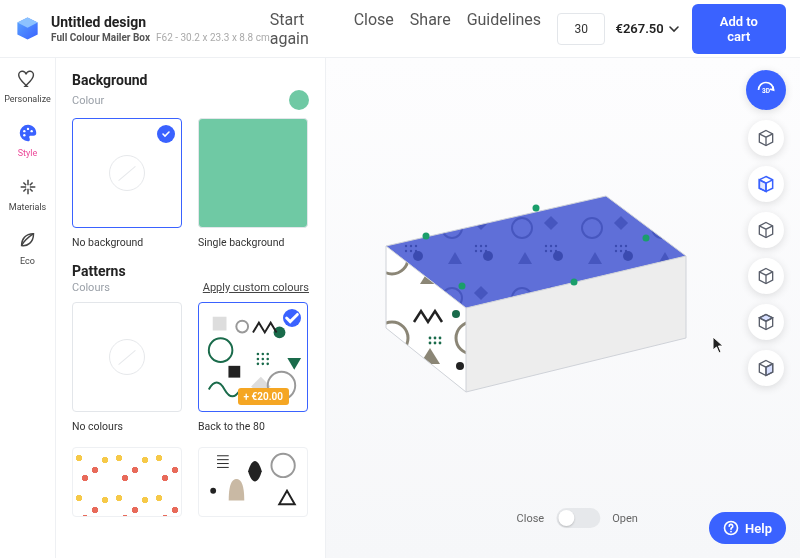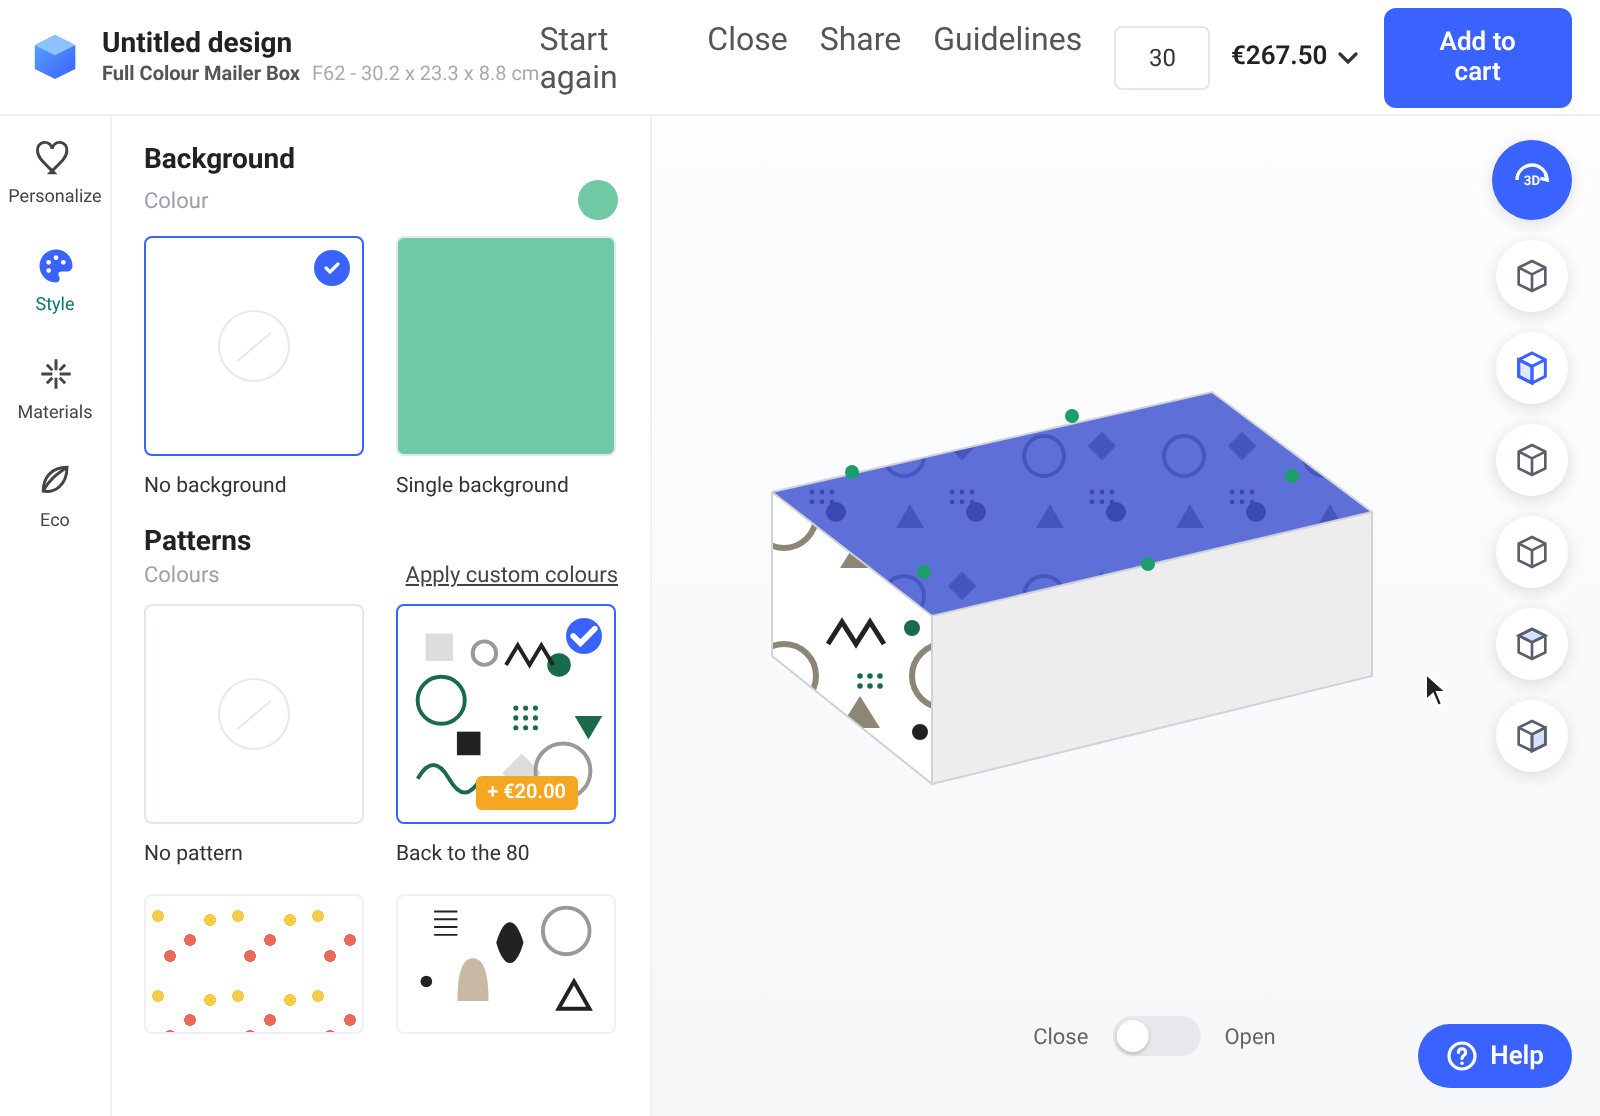--- a/index.html
+++ b/index.html
@@ -17,21 +17,21 @@
   .hdr-links { display:flex; gap:16px; font-size:16px; color:#555; margin-right:16px;}
   .hdr-links span { cursor:pointer; }
   .qty-box { width:50px; height:32px; border:1px solid #e3e6ea; border-radius:4px; display:flex; align-items:center; justify-content:center; font-size:12px; color:#333; margin-right:10px;}
   .price-box { display:flex; align-items:center; gap:4px; font-size:13px; font-weight:600; color:#222; margin-right:12px;}
   .price-box svg { width:12px; height:12px; }
   .cart-btn { background:#3a62ff; color:#fff; border:none; border-radius:6px; padding:10px 16px; font-size:13px; font-weight:600; cursor:pointer;}
 
   
   .rail { position:absolute; left:0; top:58px; width:56px; bottom:0; background:#fff; border-right:1px solid #eef0f3; display:flex; flex-direction:column; align-items:center; padding-top:10px; gap:18px;}
   .rail-item { display:flex; flex-direction:column; align-items:center; gap:4px; cursor:pointer; color:#444;}
-  .rail-item.active { color:#0f766e; }
+  .rail-item.active { color:#ec4899; }
   .rail-item .lbl { font-size:9px; }
   .rail-ico { width:22px; height:22px; display:flex; align-items:center; justify-content:center;}
 
   
   .panel { position:absolute; left:56px; top:58px; width:270px; bottom:0; background:#fff; border-right:1px solid #eef0f3; padding:14px 16px; overflow:hidden;}
   .section-title { font-size:14px; font-weight:700; color:#222; margin-bottom:2px;}
   .section-sub { font-size:11px; color:#9aa0a8; margin-bottom:8px; display:flex; align-items:center; justify-content:space-between;}
   .swatch-dot { width:20px; height:20px; border-radius:50%; background:#6fc9a4; display:inline-block;}
   .opt-grid { display:flex; gap:16px; margin-bottom:14px;}
   .opt { width:110px; }
@@ -184,21 +184,21 @@
     <div class="section-title">Patterns</div>
     <div class="section-sub">
       <span>Colours</span>
       <span class="apply-link">Apply custom colours</span>
     </div>
     <div class="opt-grid">
       <div class="opt">
         <div class="opt-box">
           <div class="nobg-circle"></div>
         </div>
-        <div class="opt-label">No pattern</div>
+        <div class="opt-label">No colours</div>
       </div>
       <div class="opt">
         <div class="opt-box selected pattern-80">
           <svg viewBox="0 0 110 110">
             <circle cx="22" cy="48" r="12" fill="none" stroke="#1a6b4b" stroke-width="2"></circle>
             <circle cx="82" cy="30" r="6" fill="#1a6b4b"></circle>
             <circle cx="44" cy="24" r="6" fill="none" stroke="#999" stroke-width="2"></circle>
             <path d="M55 30 l6 -10 l6 10 l6 -10 l6 10" fill="none" stroke="#222" stroke-width="2"></path>
             <path d="M10 88 q8 -14 16 0 q8 14 16 0" fill="none" stroke="#1a6b4b" stroke-width="2"></path>
             <rect x="14" y="14" width="14" height="14" fill="#ddd"></rect>

